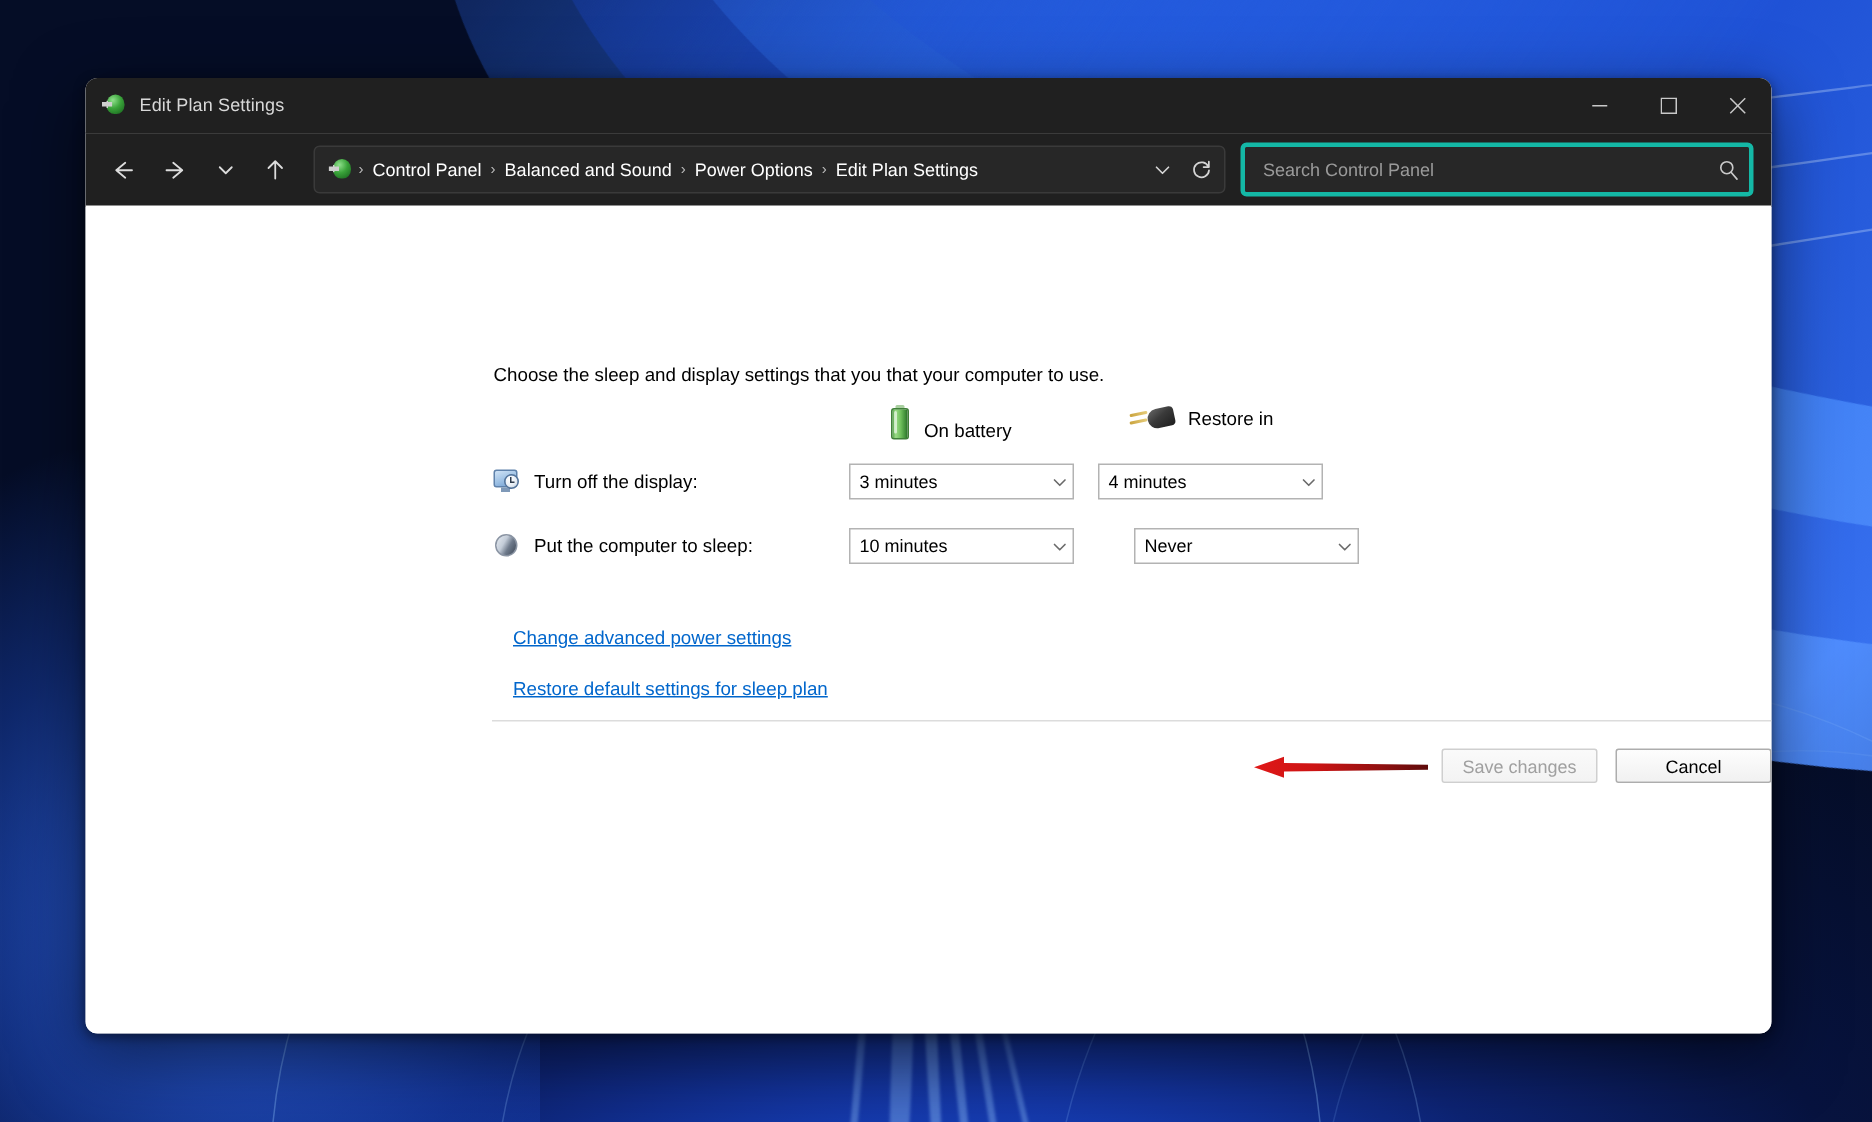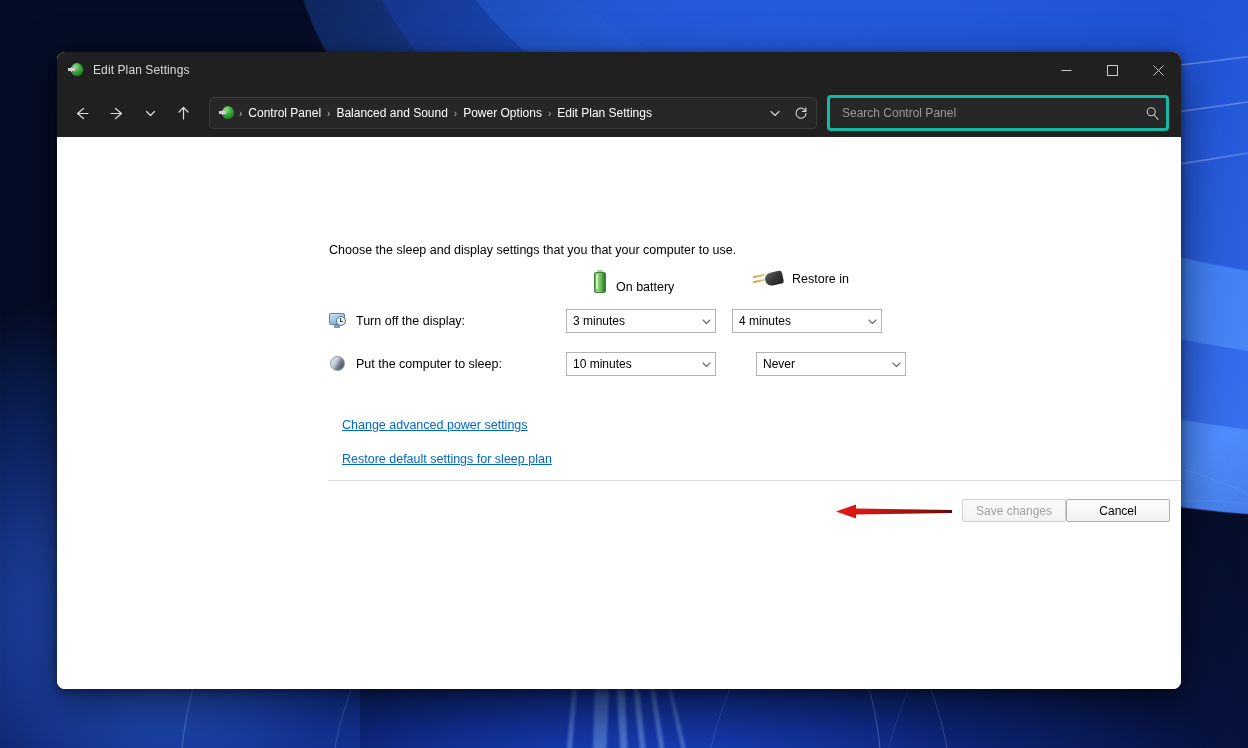--- a/index.html
+++ b/index.html
@@ -315,22 +315,22 @@
     width: 116px; height: 15px;
     pointer-events: none;
   }
 
   
   #footer-sep {
     position: absolute; left: 0; right: 0; top: 343px;
     height: 1px; background: #dcdcdc;
   }
   #footer-buttons {
-    position: absolute; right: 11px; top: 362px;
-    display: flex; 
+    position: absolute; right: 0; top: 362px;
+    display: flex; gap: 12px;
   }
   .btn {
     min-width: 104px; height: 23px;
     border: 1px solid #adadad;
     background: linear-gradient(to bottom, #fdfdfd 0%, #f1f1f1 100%);
     border-radius: 2px;
     font-size: 12px; color: #000;
     display: flex; align-items: center; justify-content: center;
     padding: 0 10px;
     box-sizing: border-box;

